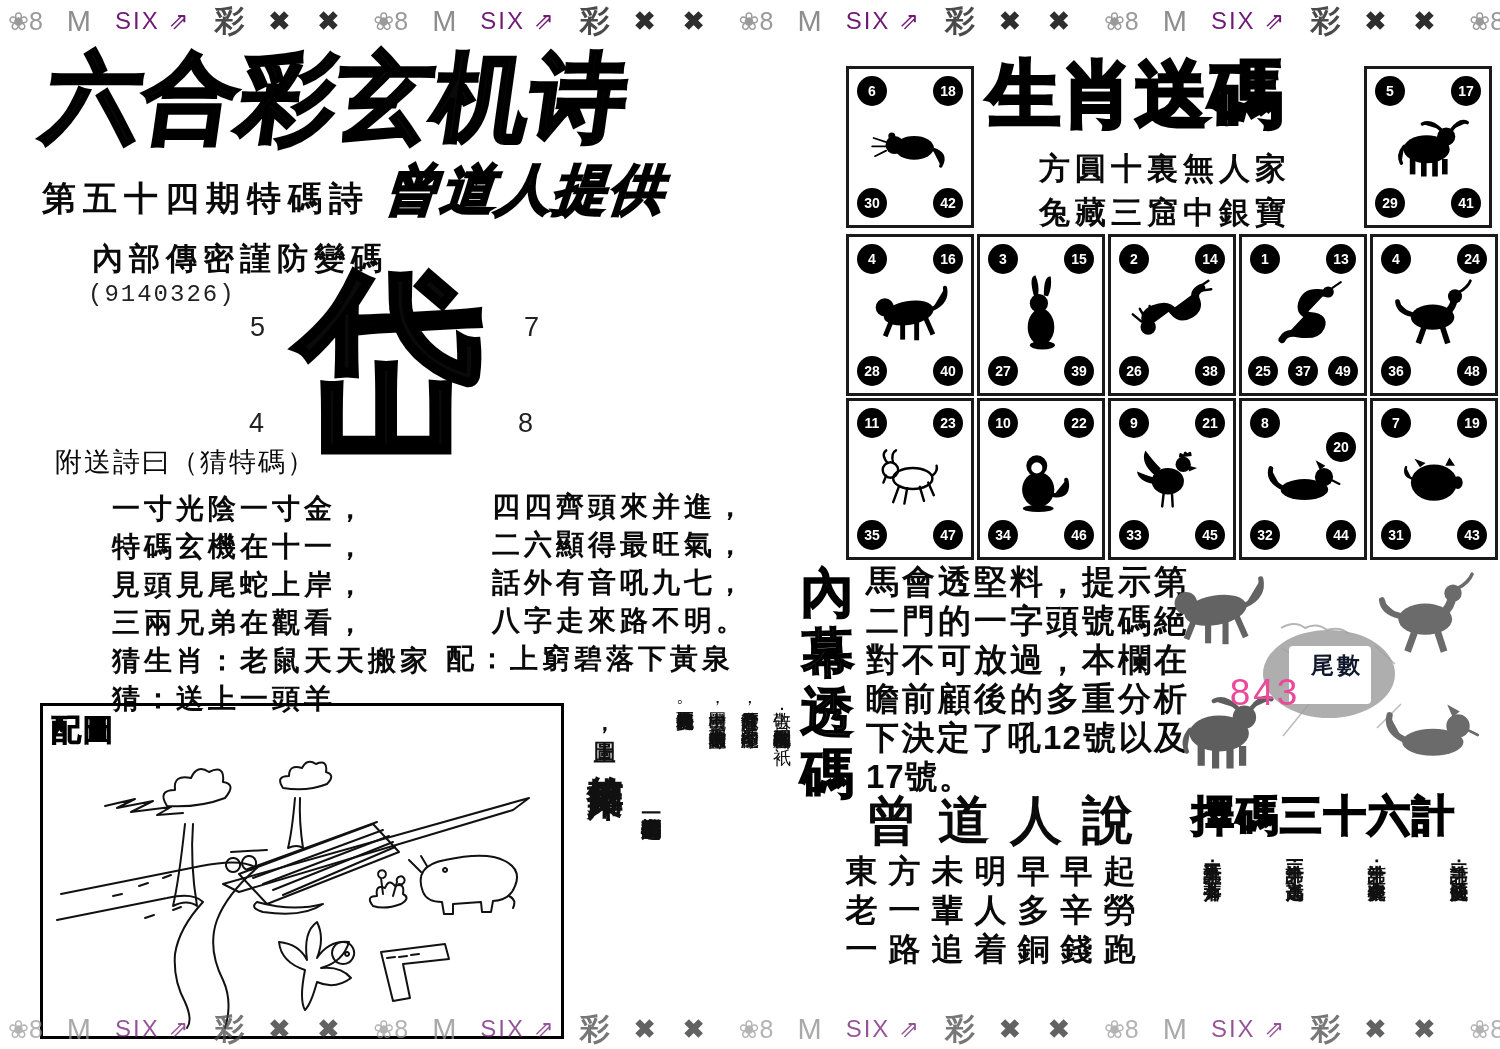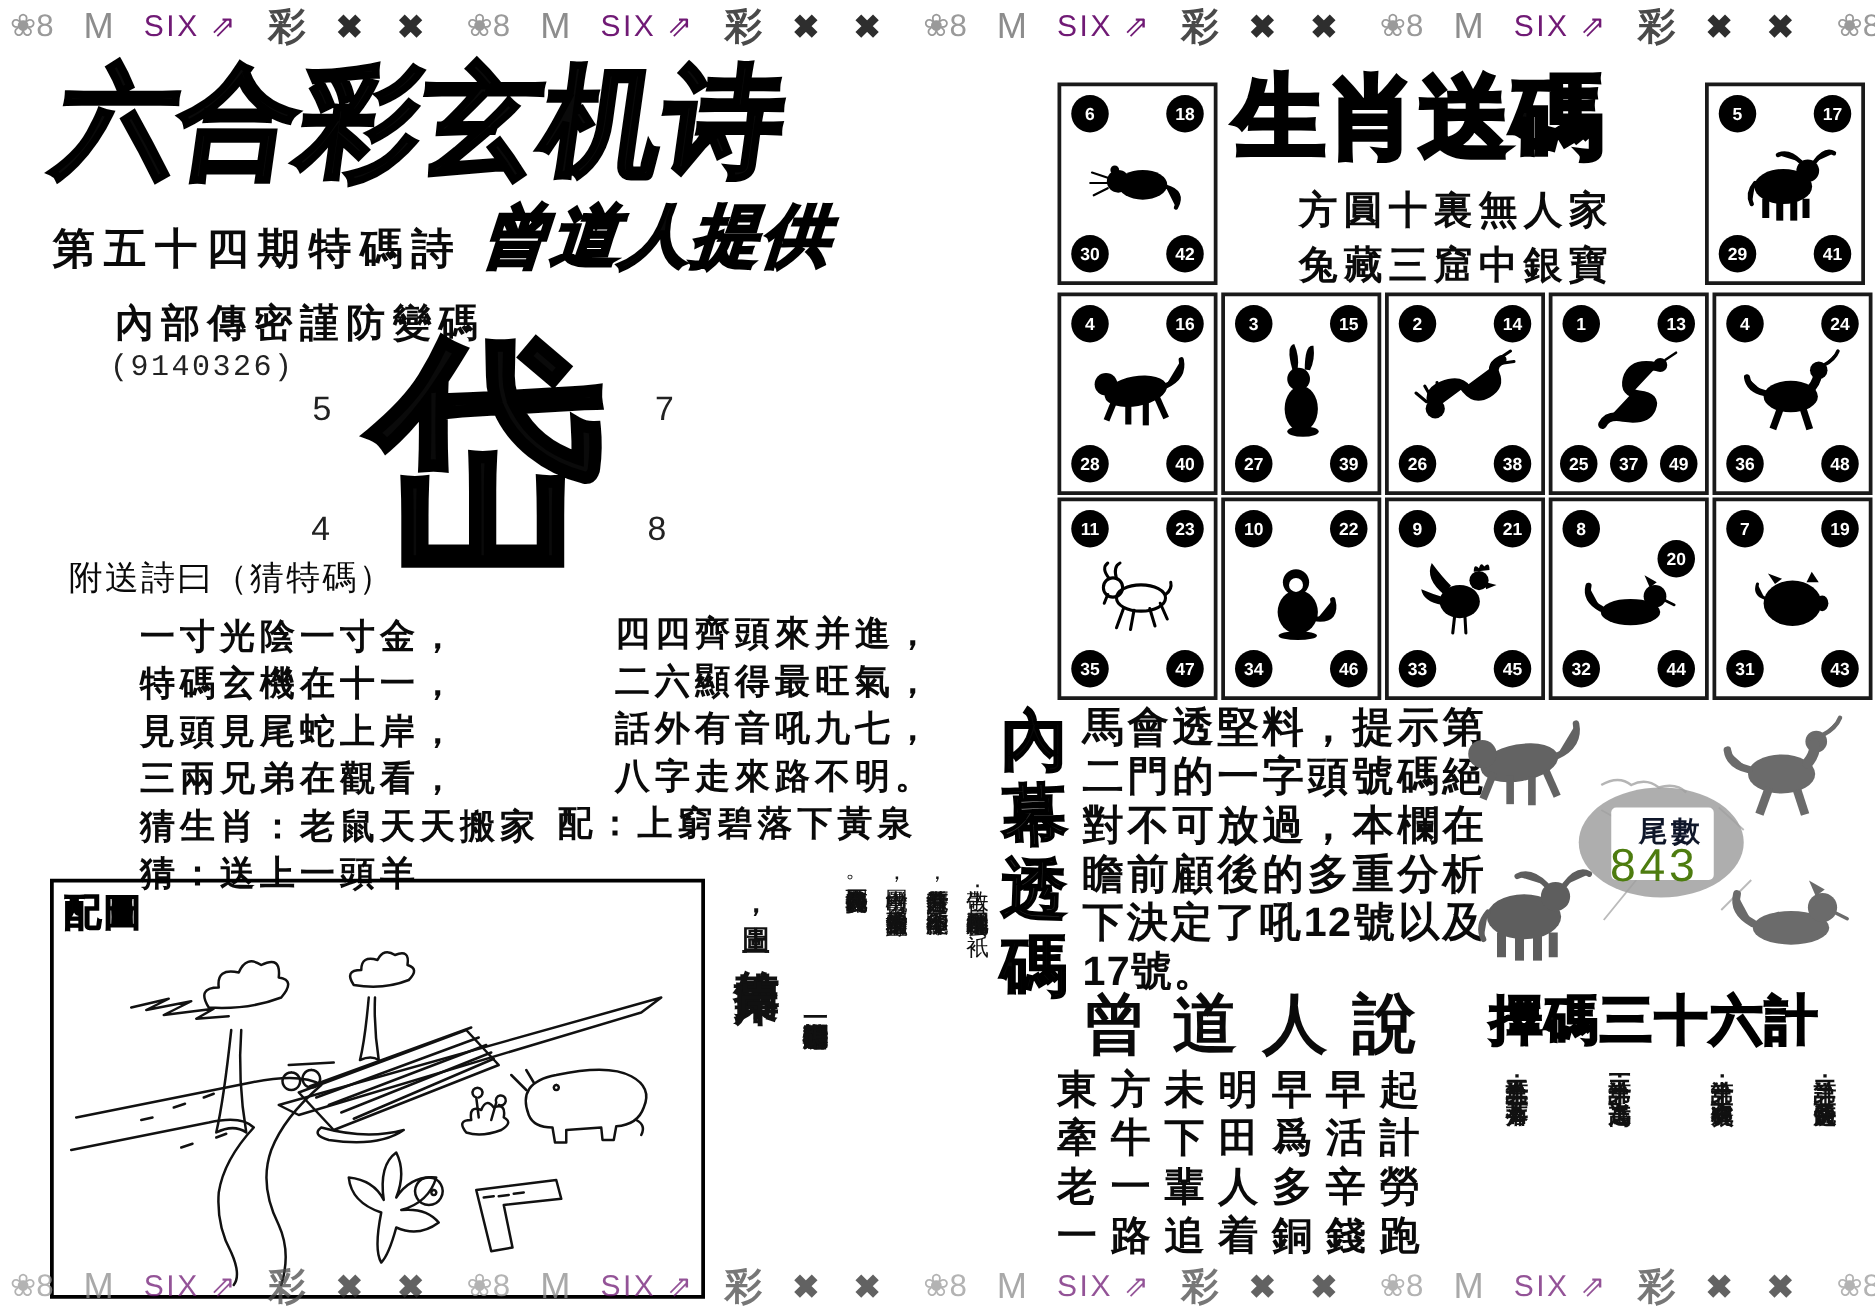--- a/index.html
+++ b/index.html
@@ -62,22 +62,22 @@
   .insider-title{position:absolute;left:796px;top:564px;width:62px;display:flex;flex-direction:column;
       gap:4px;align-items:center;}
   .insider-title span{font-size:53px;font-weight:900;line-height:1.06;-webkit-text-stroke:1.5px #000;}
   .insider-title span:nth-child(2){color:#333;transform:rotate(-2deg);}
   .insider-title span:nth-child(3){color:#2a2a2a;transform:rotate(2deg);}
   .insider-body{position:absolute;left:866px;top:562px;width:322px;font-size:33px;line-height:39px;
       font-weight:800;font-family:"Liberation Sans", sans-serif;text-align:justify;letter-spacing:1px;}
   .tail-art{position:absolute;left:1163px;top:556px;width:332px;height:228px;color:#666;}
   .tail-oval-label{position:absolute;left:1292px;top:650px;width:90px;text-align:center;
       font-size:23px;font-weight:700;letter-spacing:3px;color:#0f172a;}
-  .tail-oval-value{position:absolute;left:1288px;top:672px;width:98px;text-align:left;
-      font-size:37px;letter-spacing:3px;color:#4d7c0f;font-family:"Liberation Sans", sans-serif;}
+  .tail-oval-value{position:absolute;left:1216px;top:672px;width:98px;text-align:center;
+      font-size:37px;letter-spacing:3px;color:#ec4899;font-family:"Liberation Sans", sans-serif;}
   .zeng-title{position:absolute;left:866px;top:794px;font-size:52px;font-weight:800;
       letter-spacing:20px;line-height:1;}
   .zeng-lines{position:absolute;left:800px;top:852px;width:392px;text-align:center;
       font-size:32px;line-height:39px;letter-spacing:11px;font-weight:700;}
   .strat-title{position:absolute;left:1192px;top:788px;font-size:42px;font-weight:900;
       font-family:"Liberation Sans", sans-serif;-webkit-text-stroke:2px #000;letter-spacing:2px;}
   .strat-cols{position:absolute;left:1202px;top:850px;width:268px;height:175px;display:flex;
       flex-direction:row-reverse;justify-content:space-between;}
   .strat-cols .vcol{font-size:18px;font-weight:700;font-family:"DejaVu Serif", serif;line-height:1.2;}
 </style>
@@ -422,21 +422,20 @@
             <path d="M100 64 L112 70" stroke-width="3"></path>
           </svg>
         </g>
   </svg></div>
   <div class="tail-oval-label">尾數</div>
   <div class="tail-oval-value">843</div>
 
   <div class="zeng-title">曾道人說</div>
   <div class="zeng-lines" id="zengLines">
       <div>東方未明早早起</div>
-      <div>牽牛下田爲活計</div>
       <div>老一輩人多辛勞</div>
       <div>一路追着銅錢跑</div>
     </div>
 
   <div class="strat-title">擇碼三十六計</div>
   <div class="strat-cols" id="stratCols">
       <div class="vcol">第三計：两头烧通</div>
       <div class="vcol">第十計：驱虎吞狼</div>
       <div class="vcol">第三十一計：远走高飞</div>
       <div class="vcol">第三十五計：落井下石</div>

